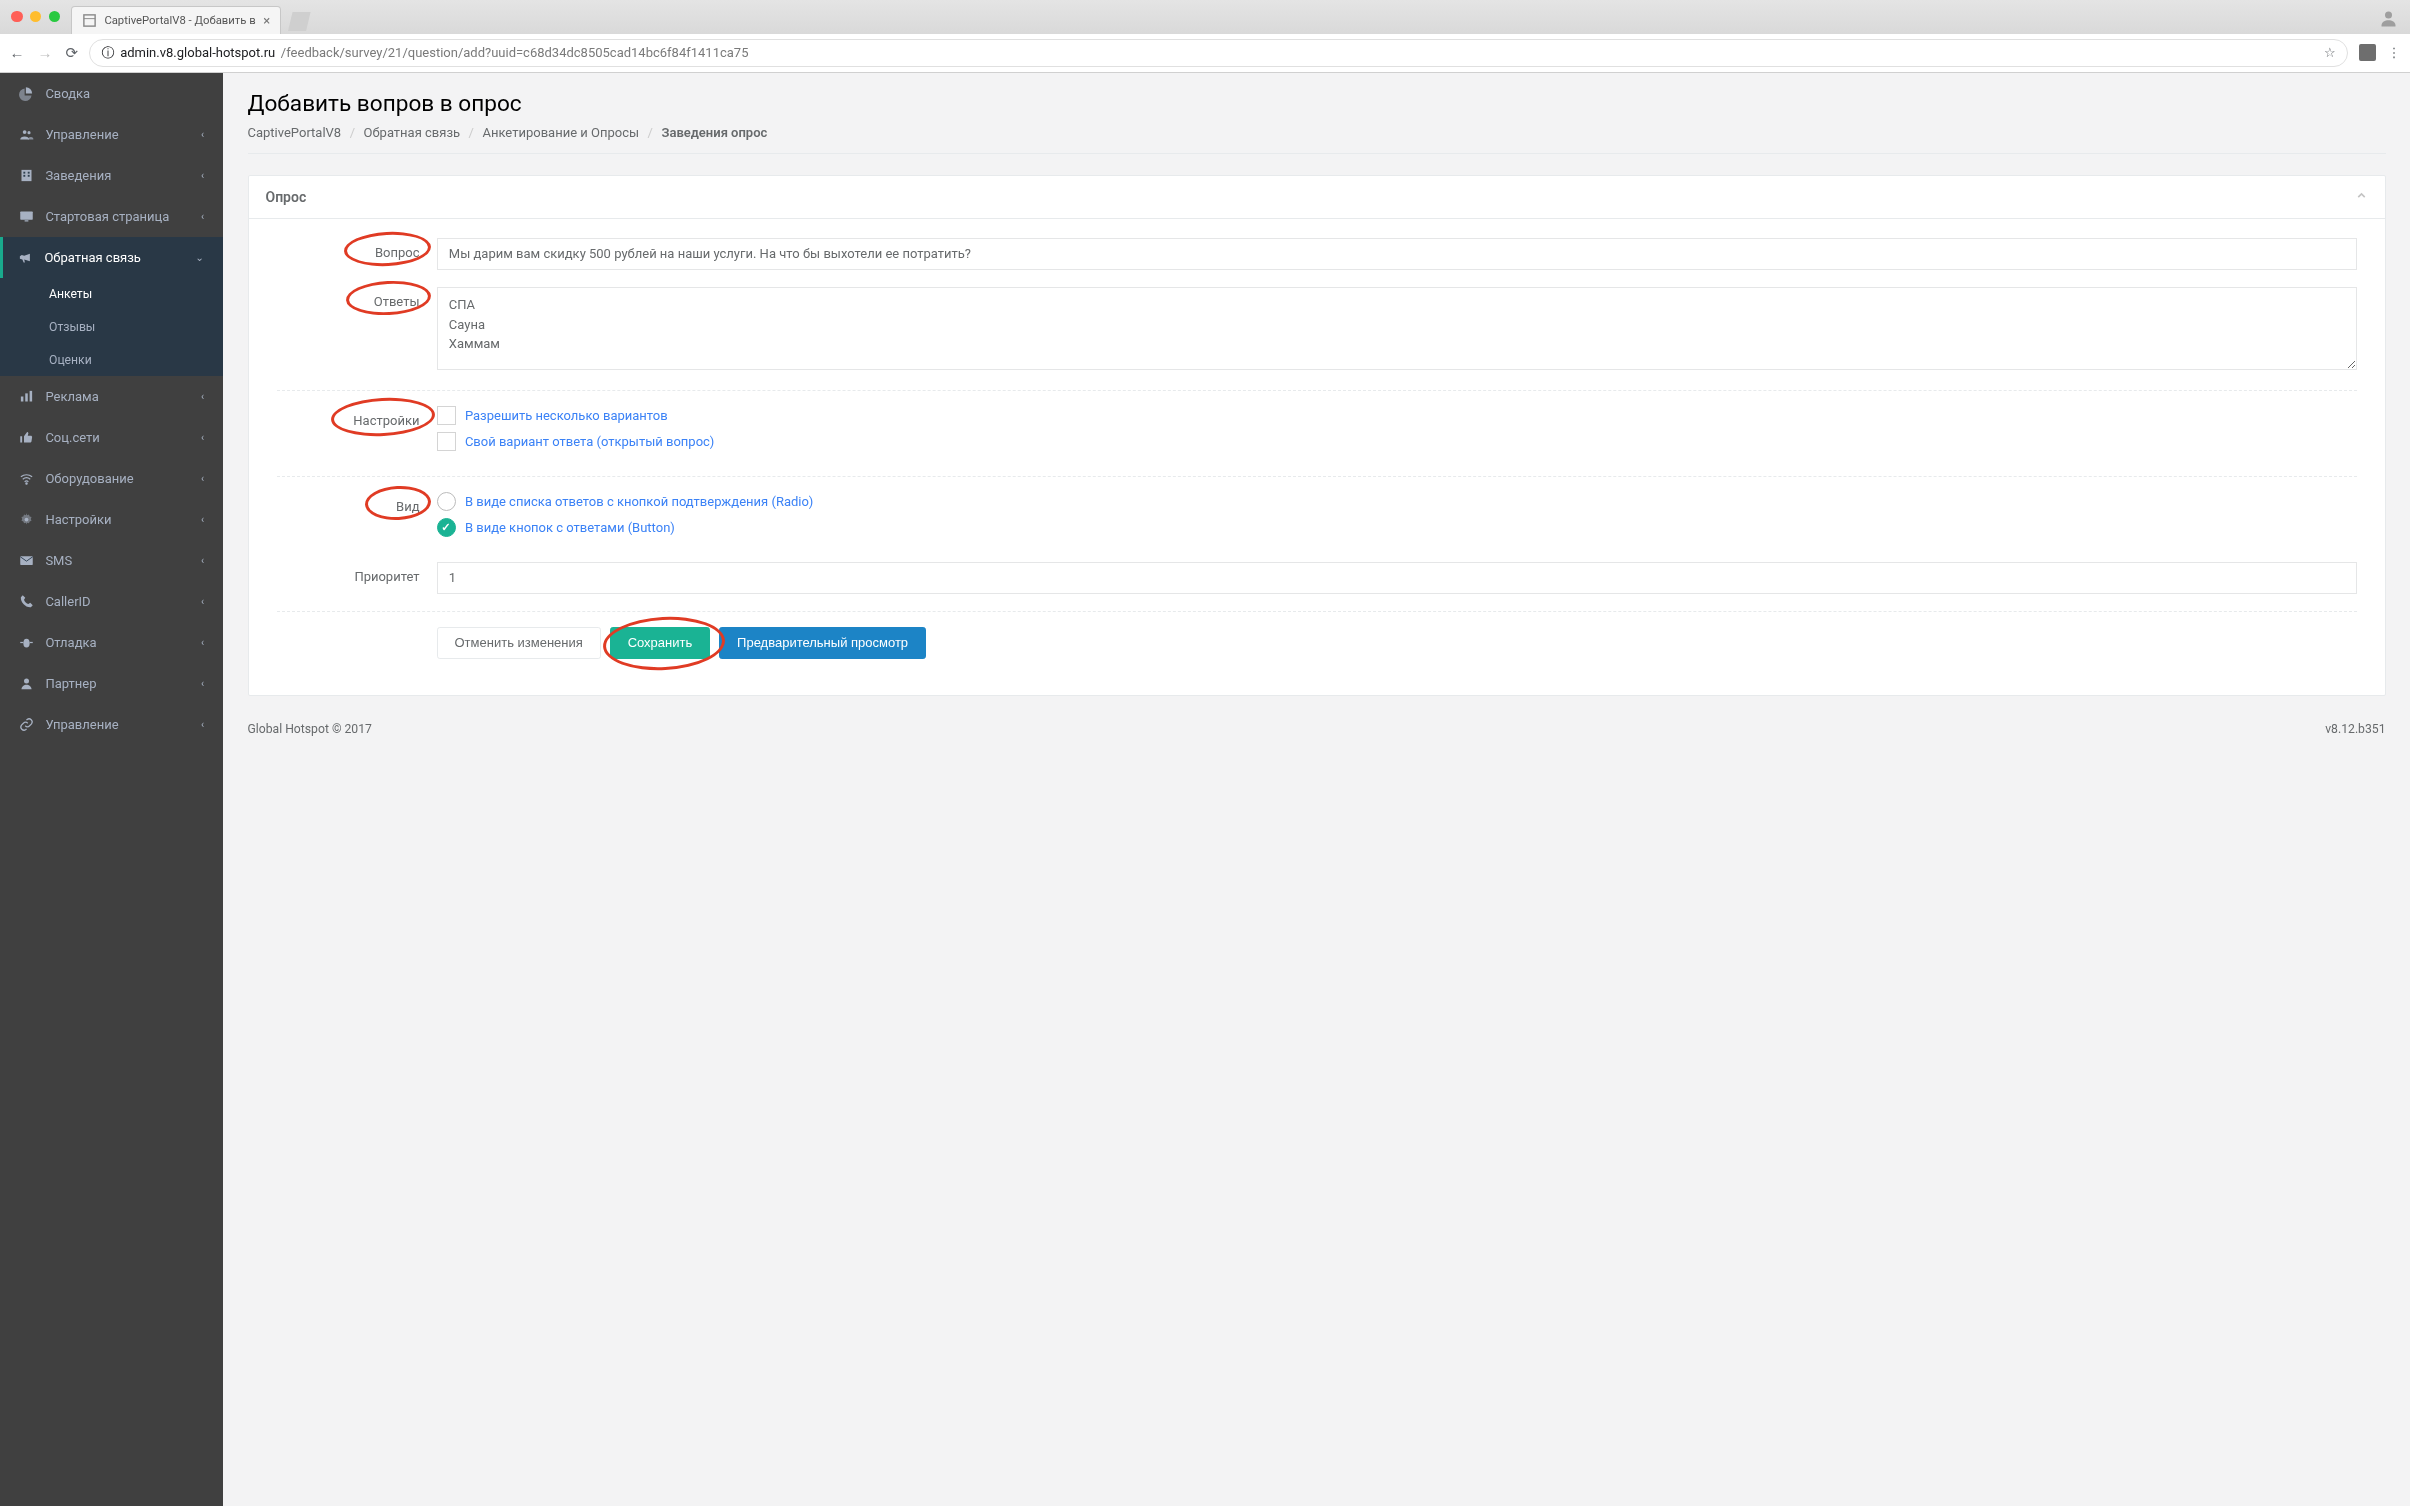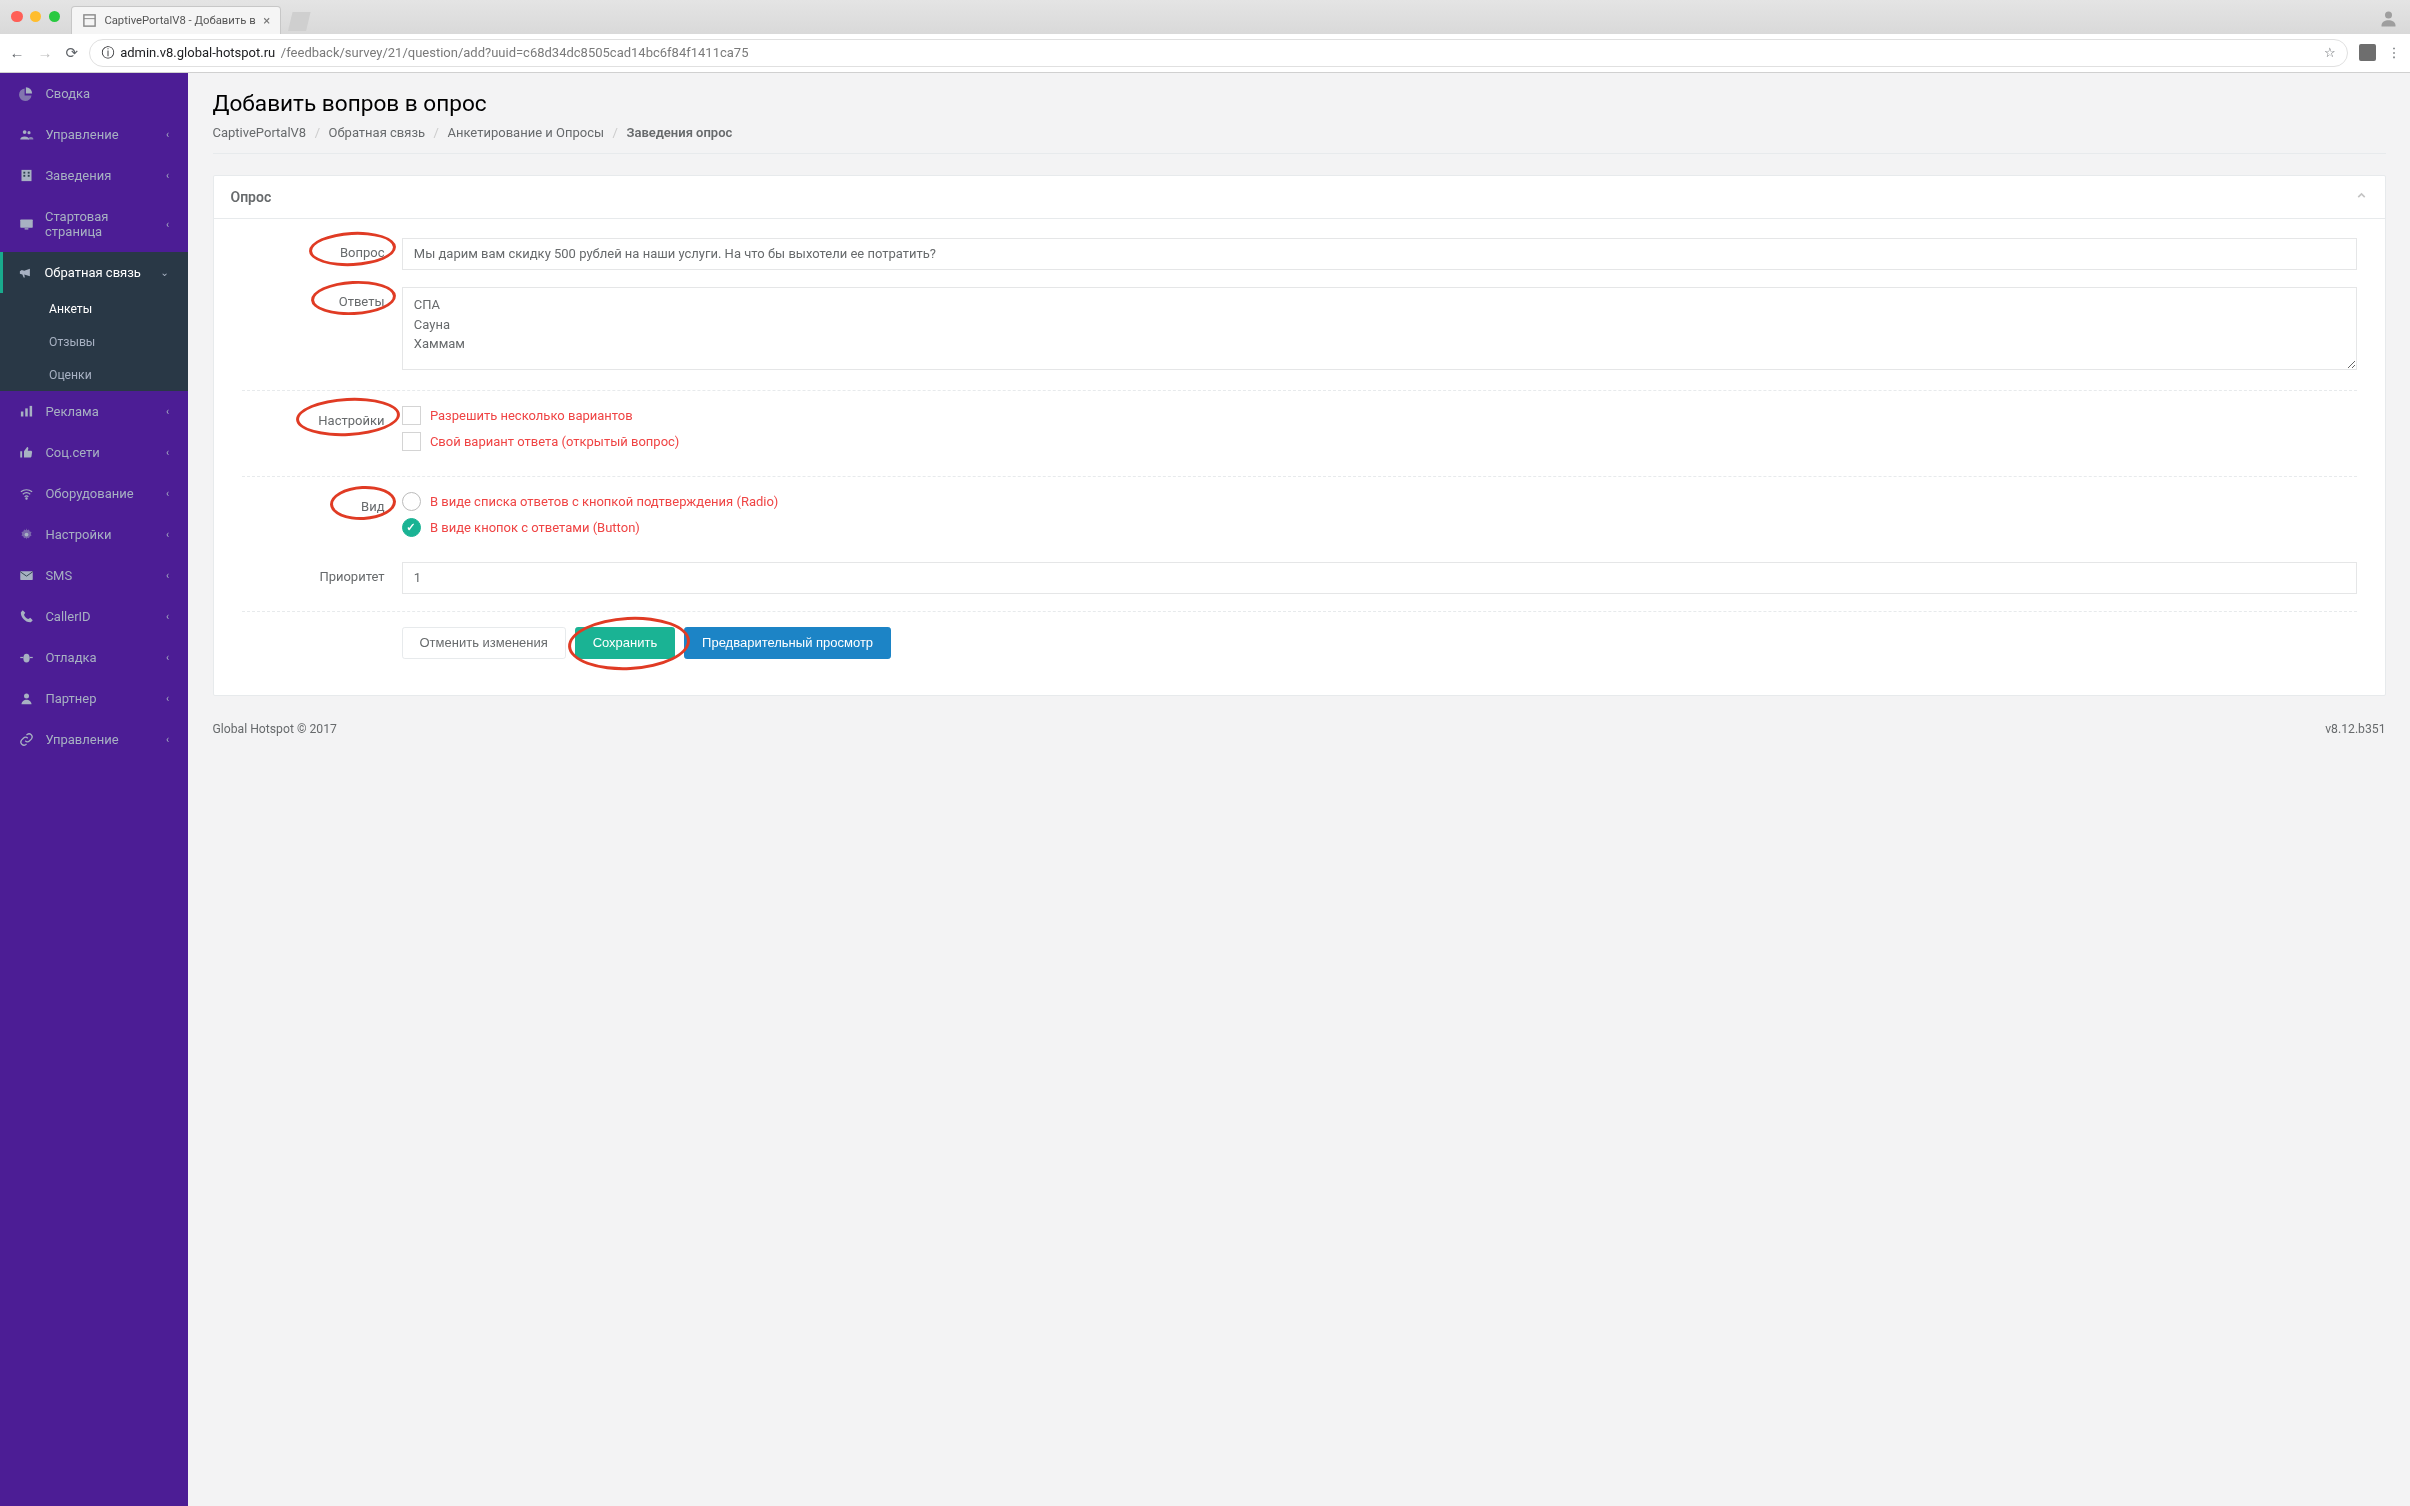--- a/index.html
+++ b/index.html
@@ -23,21 +23,21 @@
 .nav-icons .disabled { color: #bdbdbd; }
 .url-box { flex: 1; height: 28px; border: 0.9px solid #e0e0e0; border-radius: 14px; display: flex; align-items: center; padding: 0 11.3px; gap: 5.6px; font-size: 13px; color: #202124; }
 .url-domain { color: #202124; }
 .url-path { color: #7a7a7a; }
 .star-icon { margin-left: auto; color: #5f6368; }
 .right-icons { display: flex; align-items: center; gap: 11.3px; color: #5f6368; }
 .ext-icon { width: 17px; height: 17px; background: #6e6e6e; border-radius: 1.9px; }
 
 
 .app { display: flex; height: calc(100% - 73px); }
-.sidebar { width: 188px; background: #4c1d95; color: #a7b1c2; overflow-y: auto; flex-shrink: 0; }
+.sidebar { width: 223px; background: #404040; color: #a7b1c2; overflow-y: auto; flex-shrink: 0; }
 .nav-item { display: flex; align-items: center; padding: 13px 19px; cursor: pointer; position: relative; font-size: 13px; }
 .nav-item .icon { width: 17px; margin-right: 9.4px; display: inline-flex; color: #a7b1c2; }
 .nav-item .chevron { margin-left: auto; font-size: 10.4px; color: #a7b1c2; }
 .nav-item.active { background: #293846; color: #fff; border-left: 3.8px solid #19aa8d; padding-left: 15px; }
 .nav-sub { background: #293846; }
 .nav-sub .sub-item { padding: 9.4px 19px 9.4px 49px; cursor: pointer; font-size: 12.2px; color: #a7b1c2; }
 .nav-sub .sub-item.active { color: #fff; }
 
 .content { flex: 1; overflow-y: auto; padding: 0 24.5px 28px 24.5px; position: relative; }
 .page-header { padding: 17px 0 13px 0; border-bottom: 0.9px solid #e7eaec; margin-bottom: 21px; }
@@ -56,21 +56,21 @@
 .form-row { display: flex; align-items: flex-start; margin-bottom: 17px; position: relative; }
 .label-col { width: 160px; text-align: right; padding-right: 17px; padding-top: 7.5px; font-size: 13px; color: #676a6c; position: relative; }
 .input-col { flex: 1; }
 .text-input, .textarea, .num-input { width: 100%; border: 0.9px solid #e5e6e7; padding: 7.5px 11.3px; font-size: 13px; color: #676a6c; background: #fff; font-family: inherit; }
 .textarea { resize: vertical; height: 83px; line-height: 1.5; }
 .checkbox-row, .radio-row { display: flex; align-items: center; gap: 9.4px; margin-bottom: 7.5px; }
 .checkbox { width: 19px; height: 19px; border: 0.9px solid #d4d4d4; background: #fff; cursor: pointer; }
 .radio { width: 19px; height: 19px; border: 1.9px solid #bbb; border-radius: 50%; background: #fff; cursor: pointer; display: inline-flex; align-items: center; justify-content: center; }
 .radio.checked { border-color: #1ab394; background: #1ab394; }
 .radio.checked::after { content: "✓"; color: #fff; font-size: 11.3px; font-weight: bold; }
-.check-label { font-size: 13px; color: #ef4444; }
+.check-label { font-size: 13px; color: #3b82f6; }
 
 .divider { border: none; border-top: 0.9px dashed #e7eaec; margin: 15px 0; }
 
 .btn { display: inline-flex; align-items: center; padding: 7.5px 17px; border: 0.9px solid #e7eaec; background: #fff; color: #676a6c; font-size: 13px; cursor: pointer; border-radius: 2.8px; margin-right: 5.6px; }
 .btn.teal { background: #1ab394; border-color: #1ab394; color: #fff; }
 .btn.blue { background: #1c84c6; border-color: #1c84c6; color: #fff; }
 
 .footer-line { margin-top: 26px; font-size: 12.2px; display: flex; }
 .footer-line .ver { margin-left: auto; }
 

